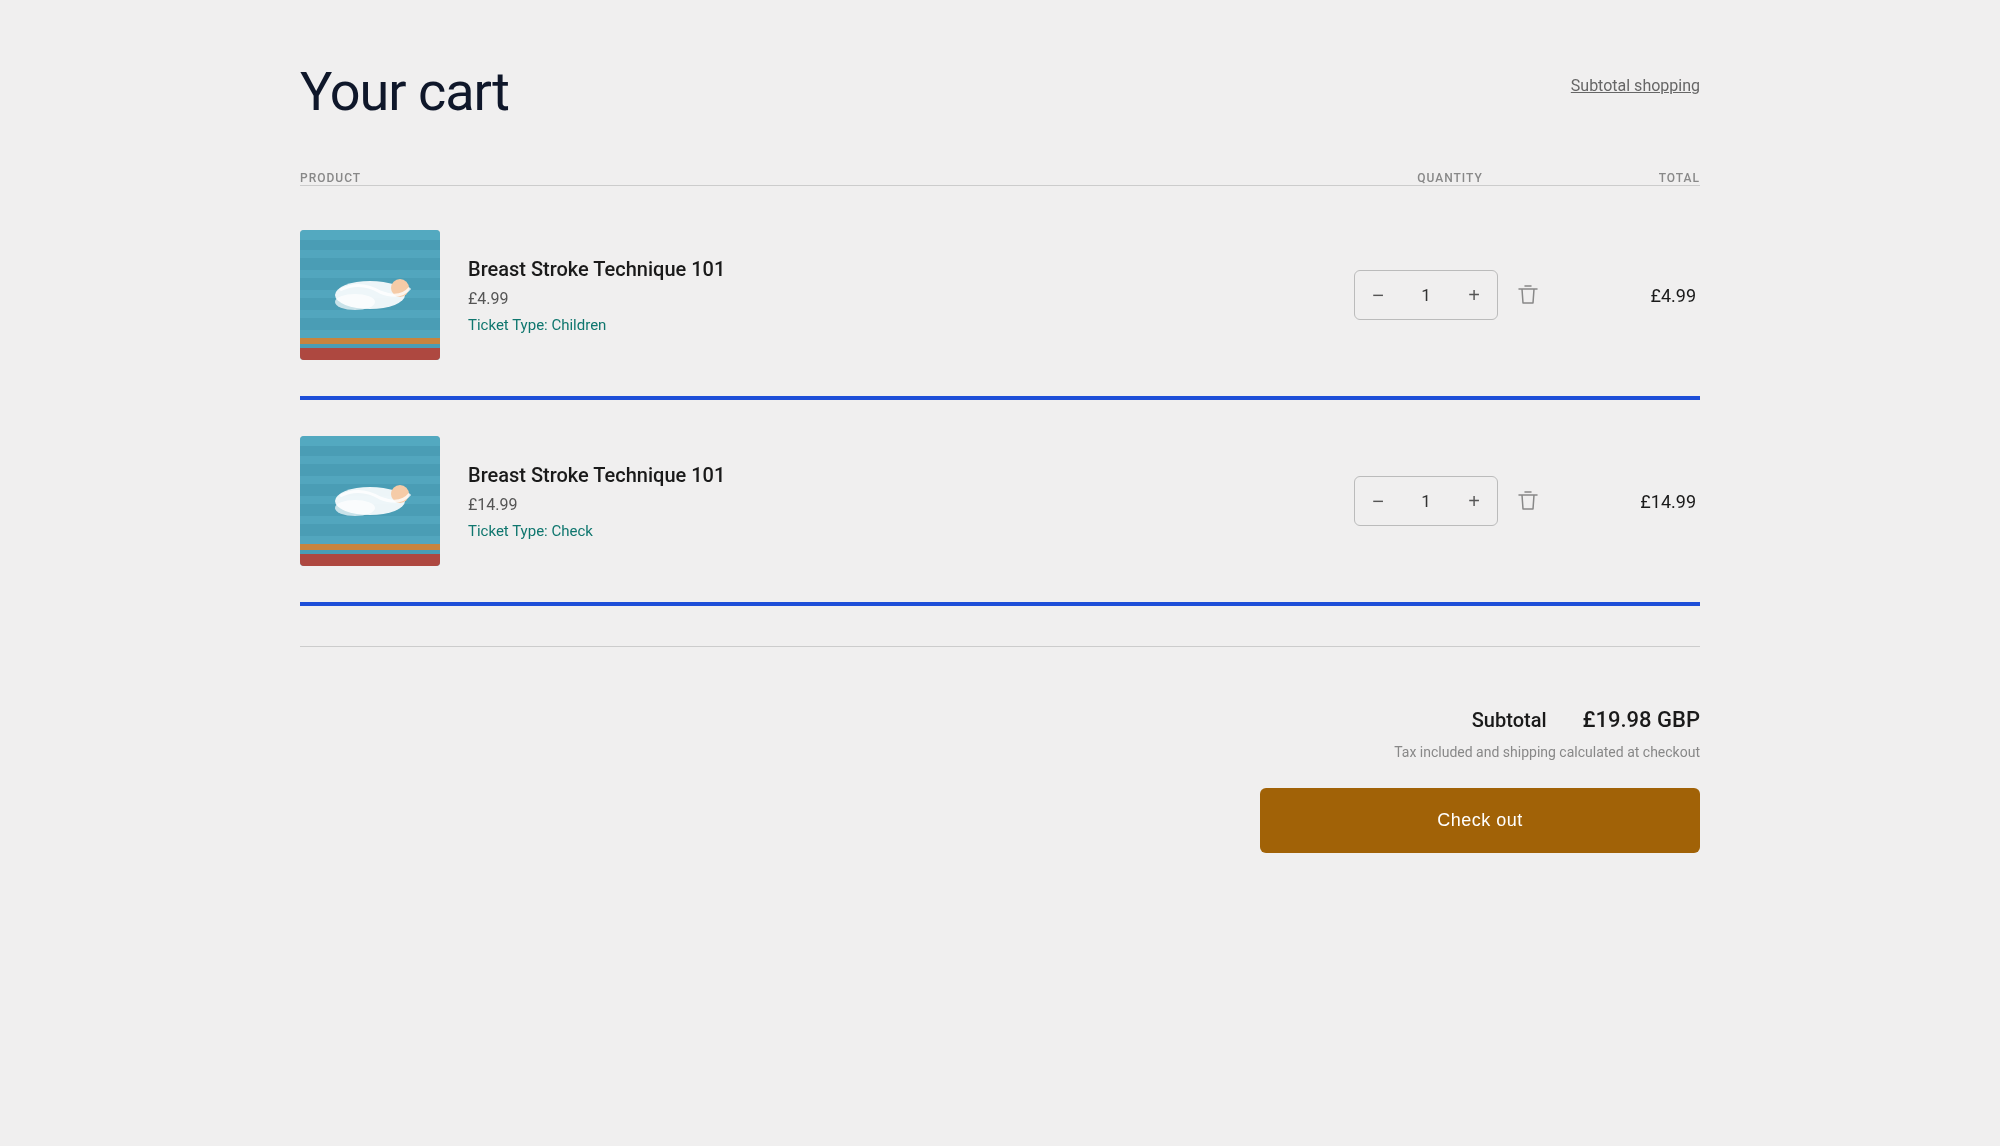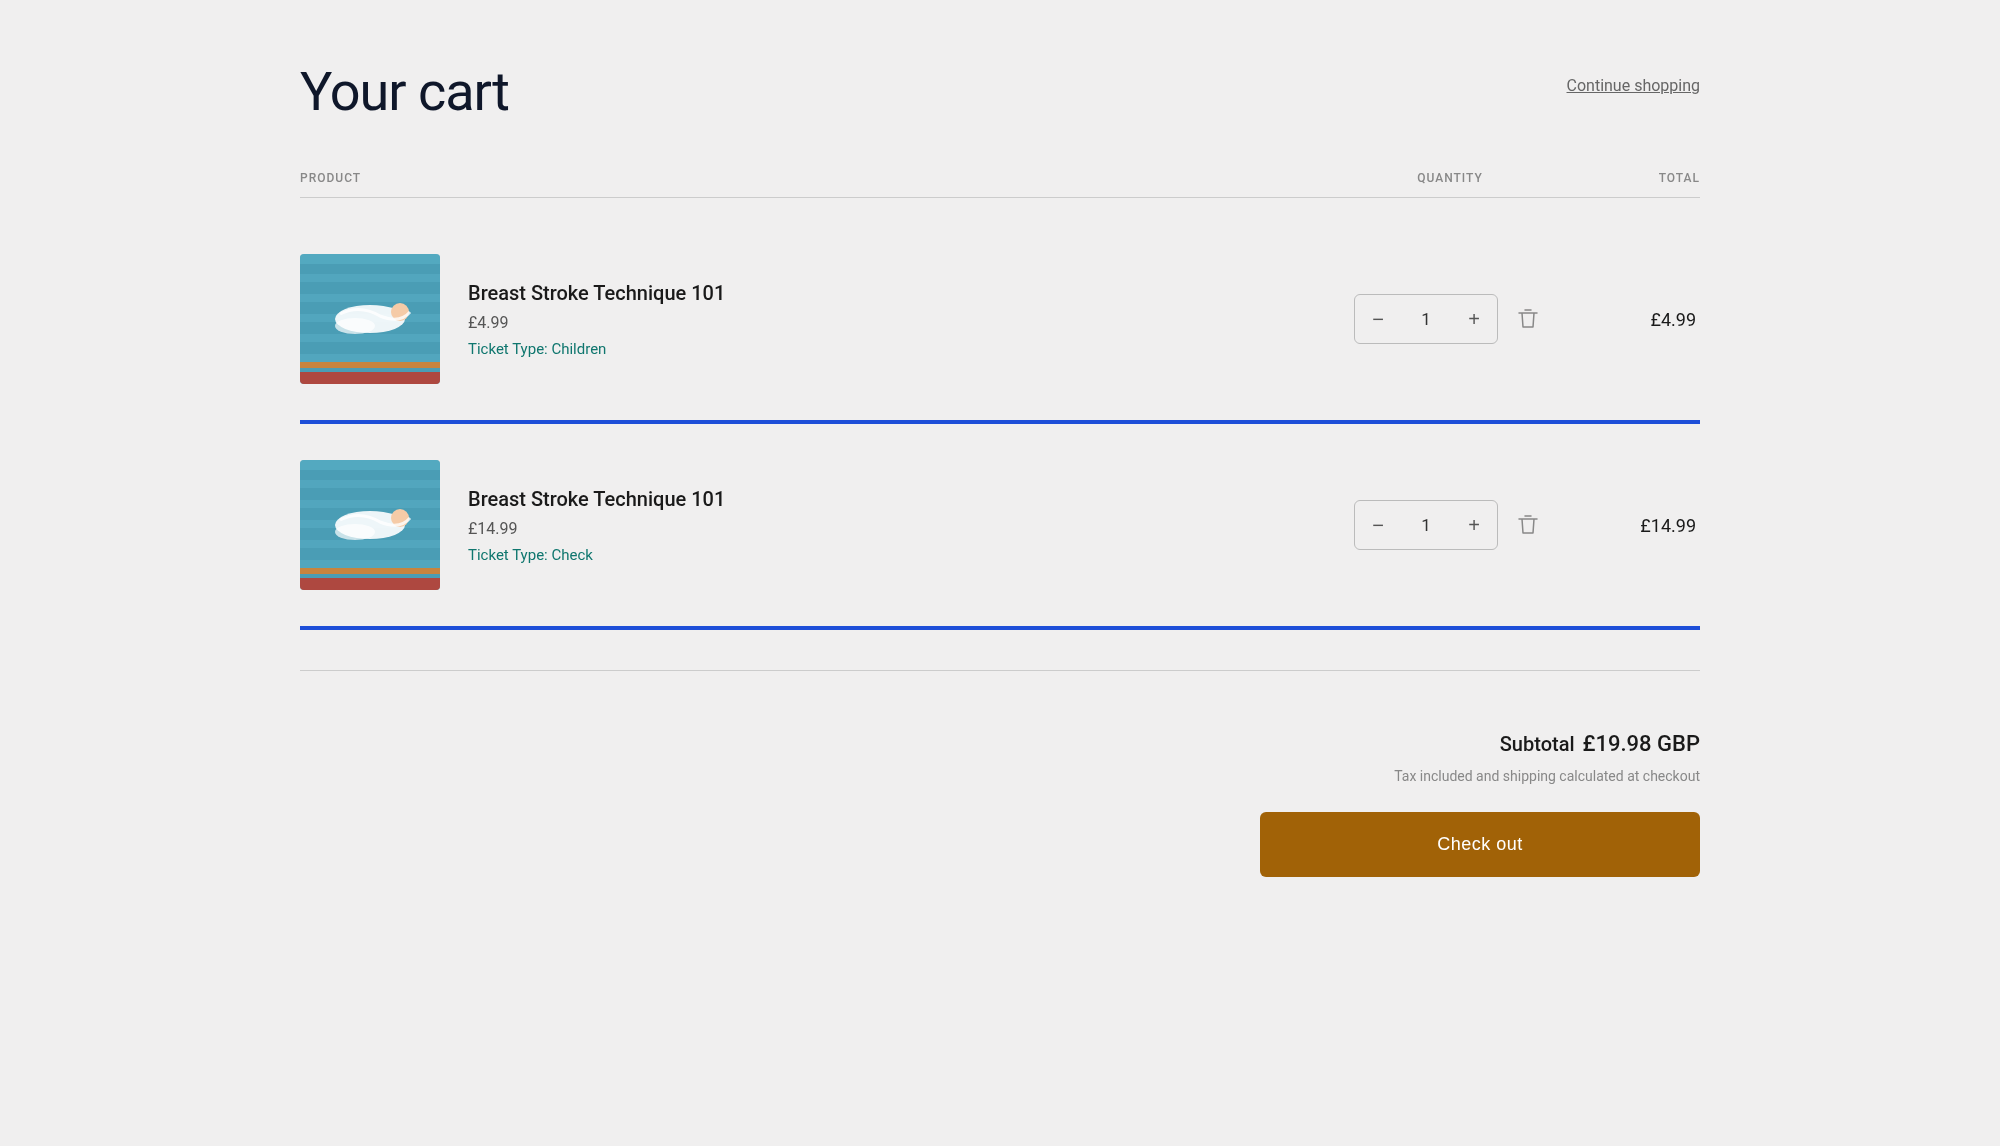--- a/index.html
+++ b/index.html
@@ -45,23 +45,23 @@
       margin-top: 16px;
     }
 
     .cart-table {
       width: 100%;
     }
 
     .cart-header {
       display: grid;
       grid-template-columns: 1fr 200px 150px;
-      padding: 0 0 12px 0;
+      padding: 0 0 0 0;
       border-bottom: 1px solid #ccc;
-      margin-bottom: 20px;
+      margin-bottom: 8px;
     }
 
     .cart-header-label {
       font-size: 12px;
       font-weight: 500;
       color: #888;
       letter-spacing: 1px;
       text-transform: uppercase;
     }
 
@@ -180,21 +180,21 @@
       margin-top: 60px;
       display: flex;
       flex-direction: column;
       align-items: flex-end;
       gap: 12px;
     }
 
     .subtotal-row {
       display: flex;
       align-items: center;
-      gap: 8px;
+      gap: 36px;
     }
 
     .subtotal-label {
       font-size: 20px;
       font-weight: 500;
       color: #1a1a1a;
     }
 
     .subtotal-value {
       font-size: 22px;
@@ -228,21 +228,21 @@
       width: 100%;
     }
   </style>
 </head>
 <body>
 
 <div class="page-container">
 
   <div class="page-header">
     <h1 class="page-title">Your cart</h1>
-    <a class="continue-shopping-link">Continue shopping</a>
+    <a class="continue-shopping-link">Subtotal shopping</a>
   </div>
 
   <div class="cart-table">
 
     <div class="cart-header">
       <span class="cart-header-label">PRODUCT</span>
       <span class="cart-header-label quantity">QUANTITY</span>
       <span class="cart-header-label total">TOTAL</span>
     </div>
 

